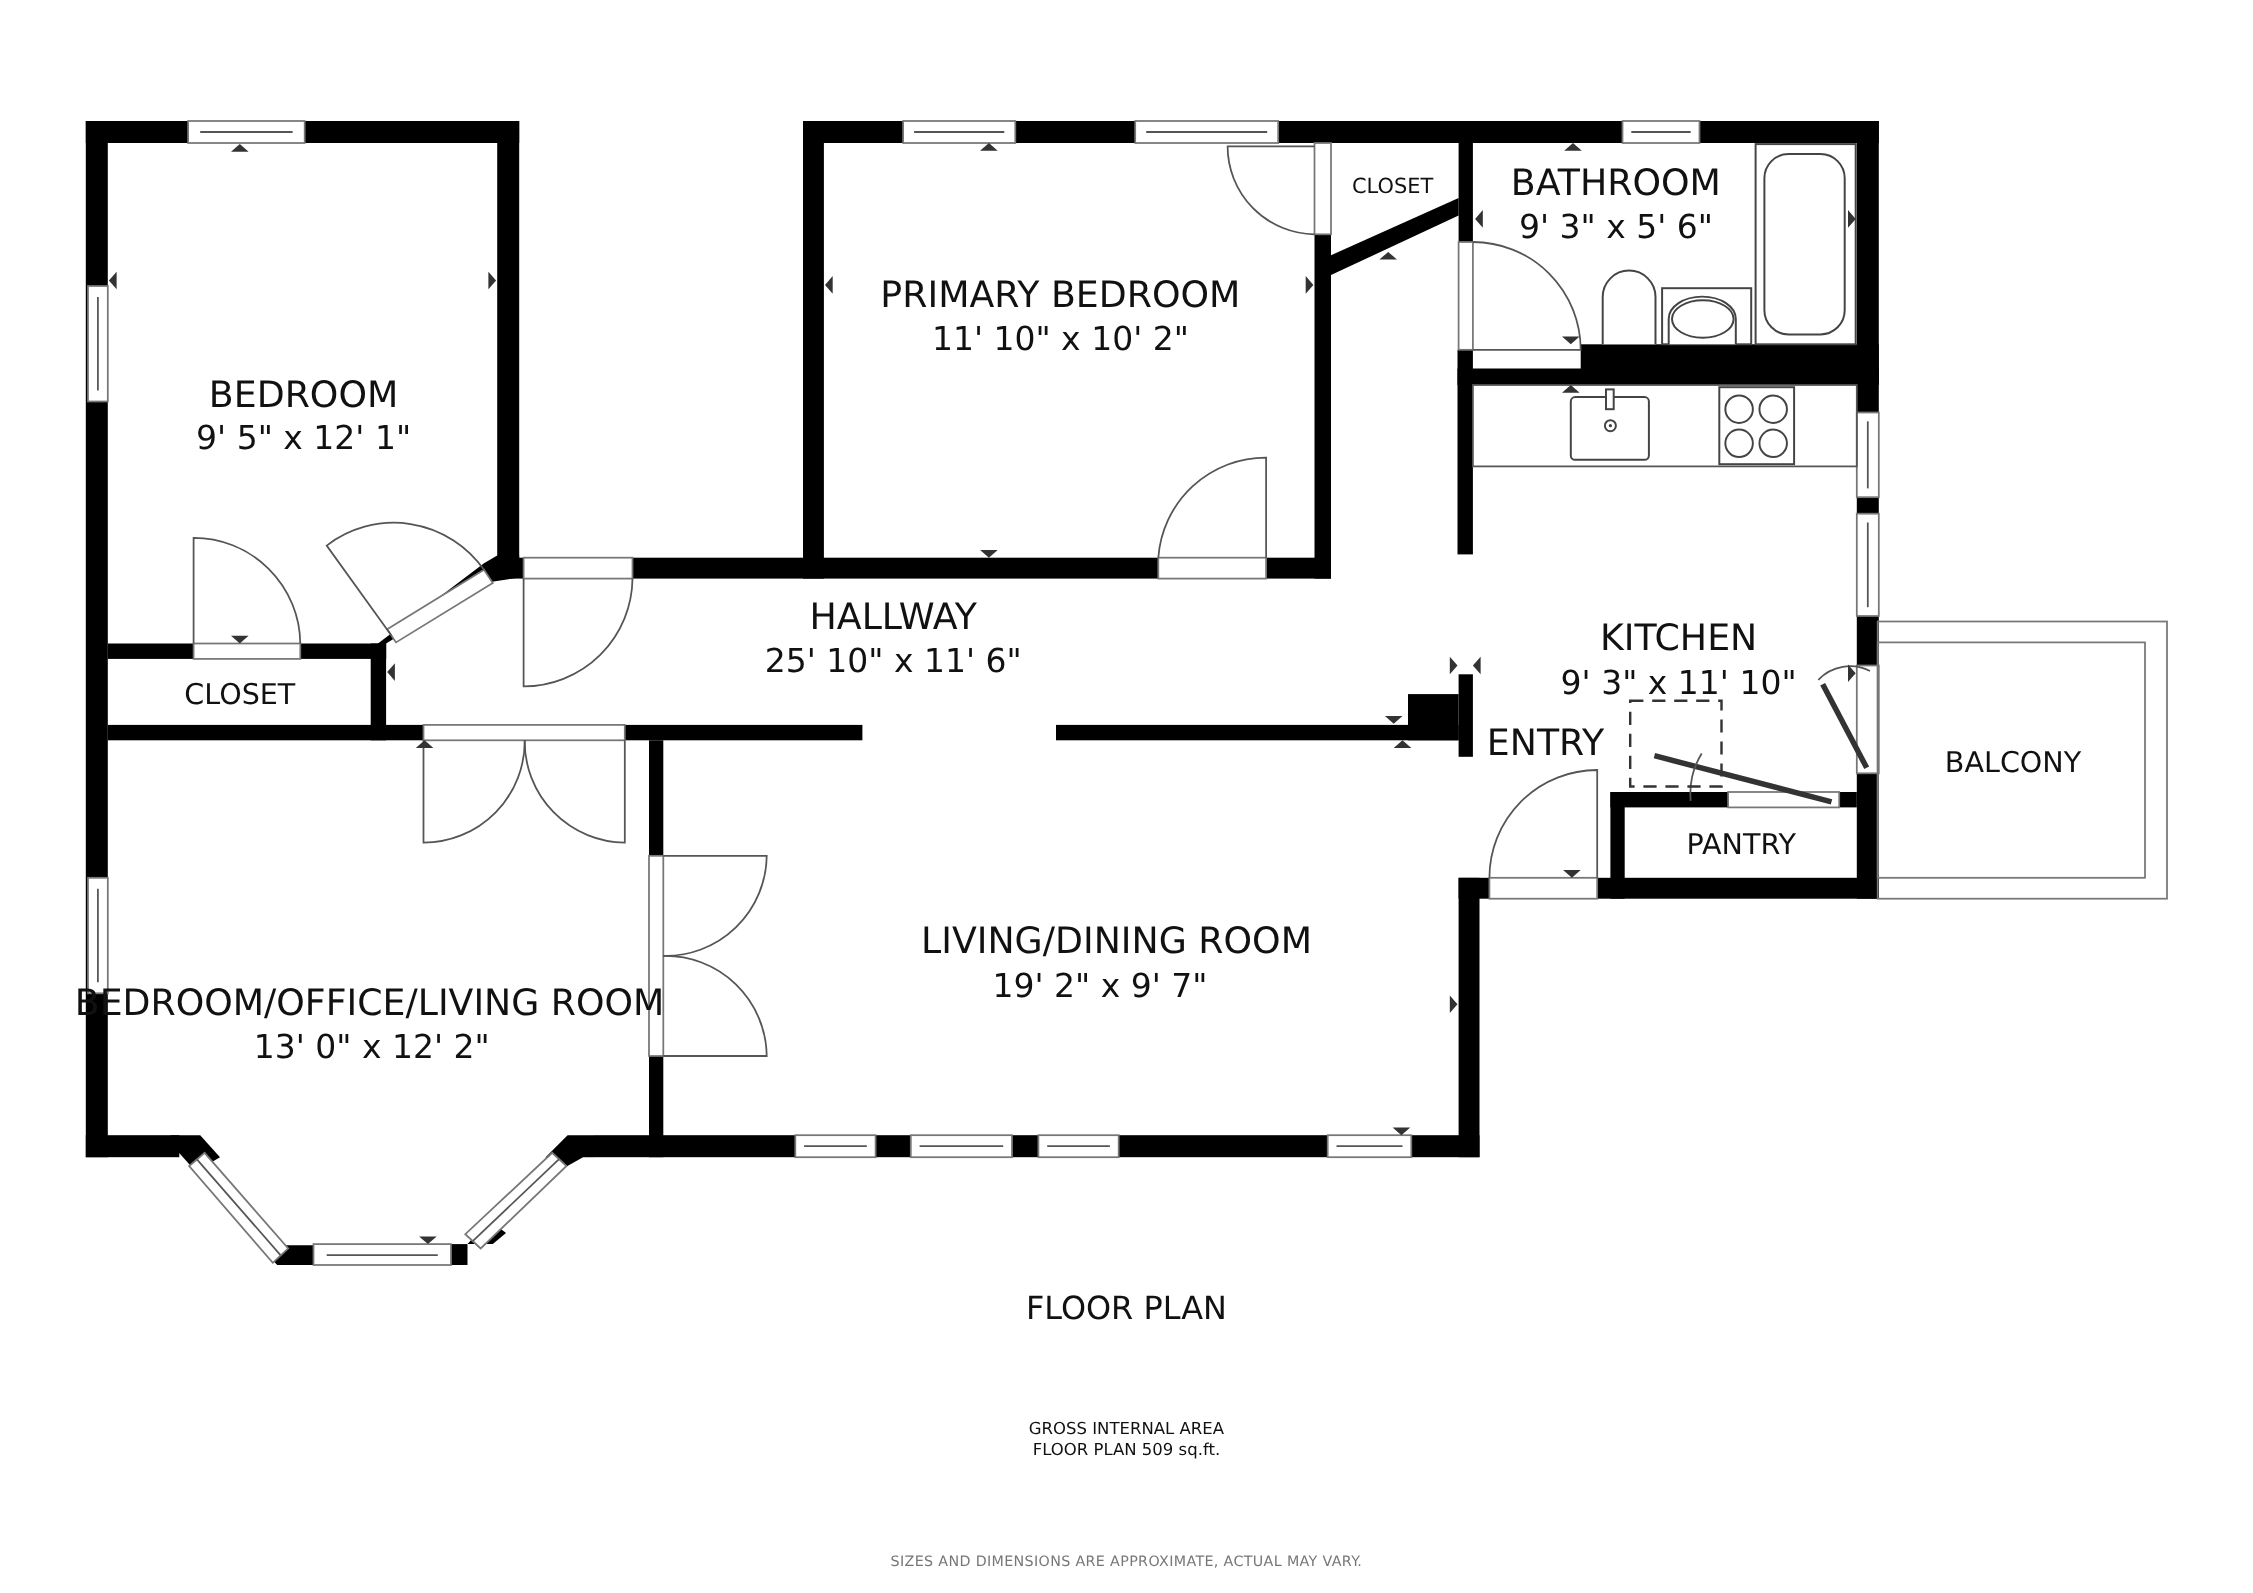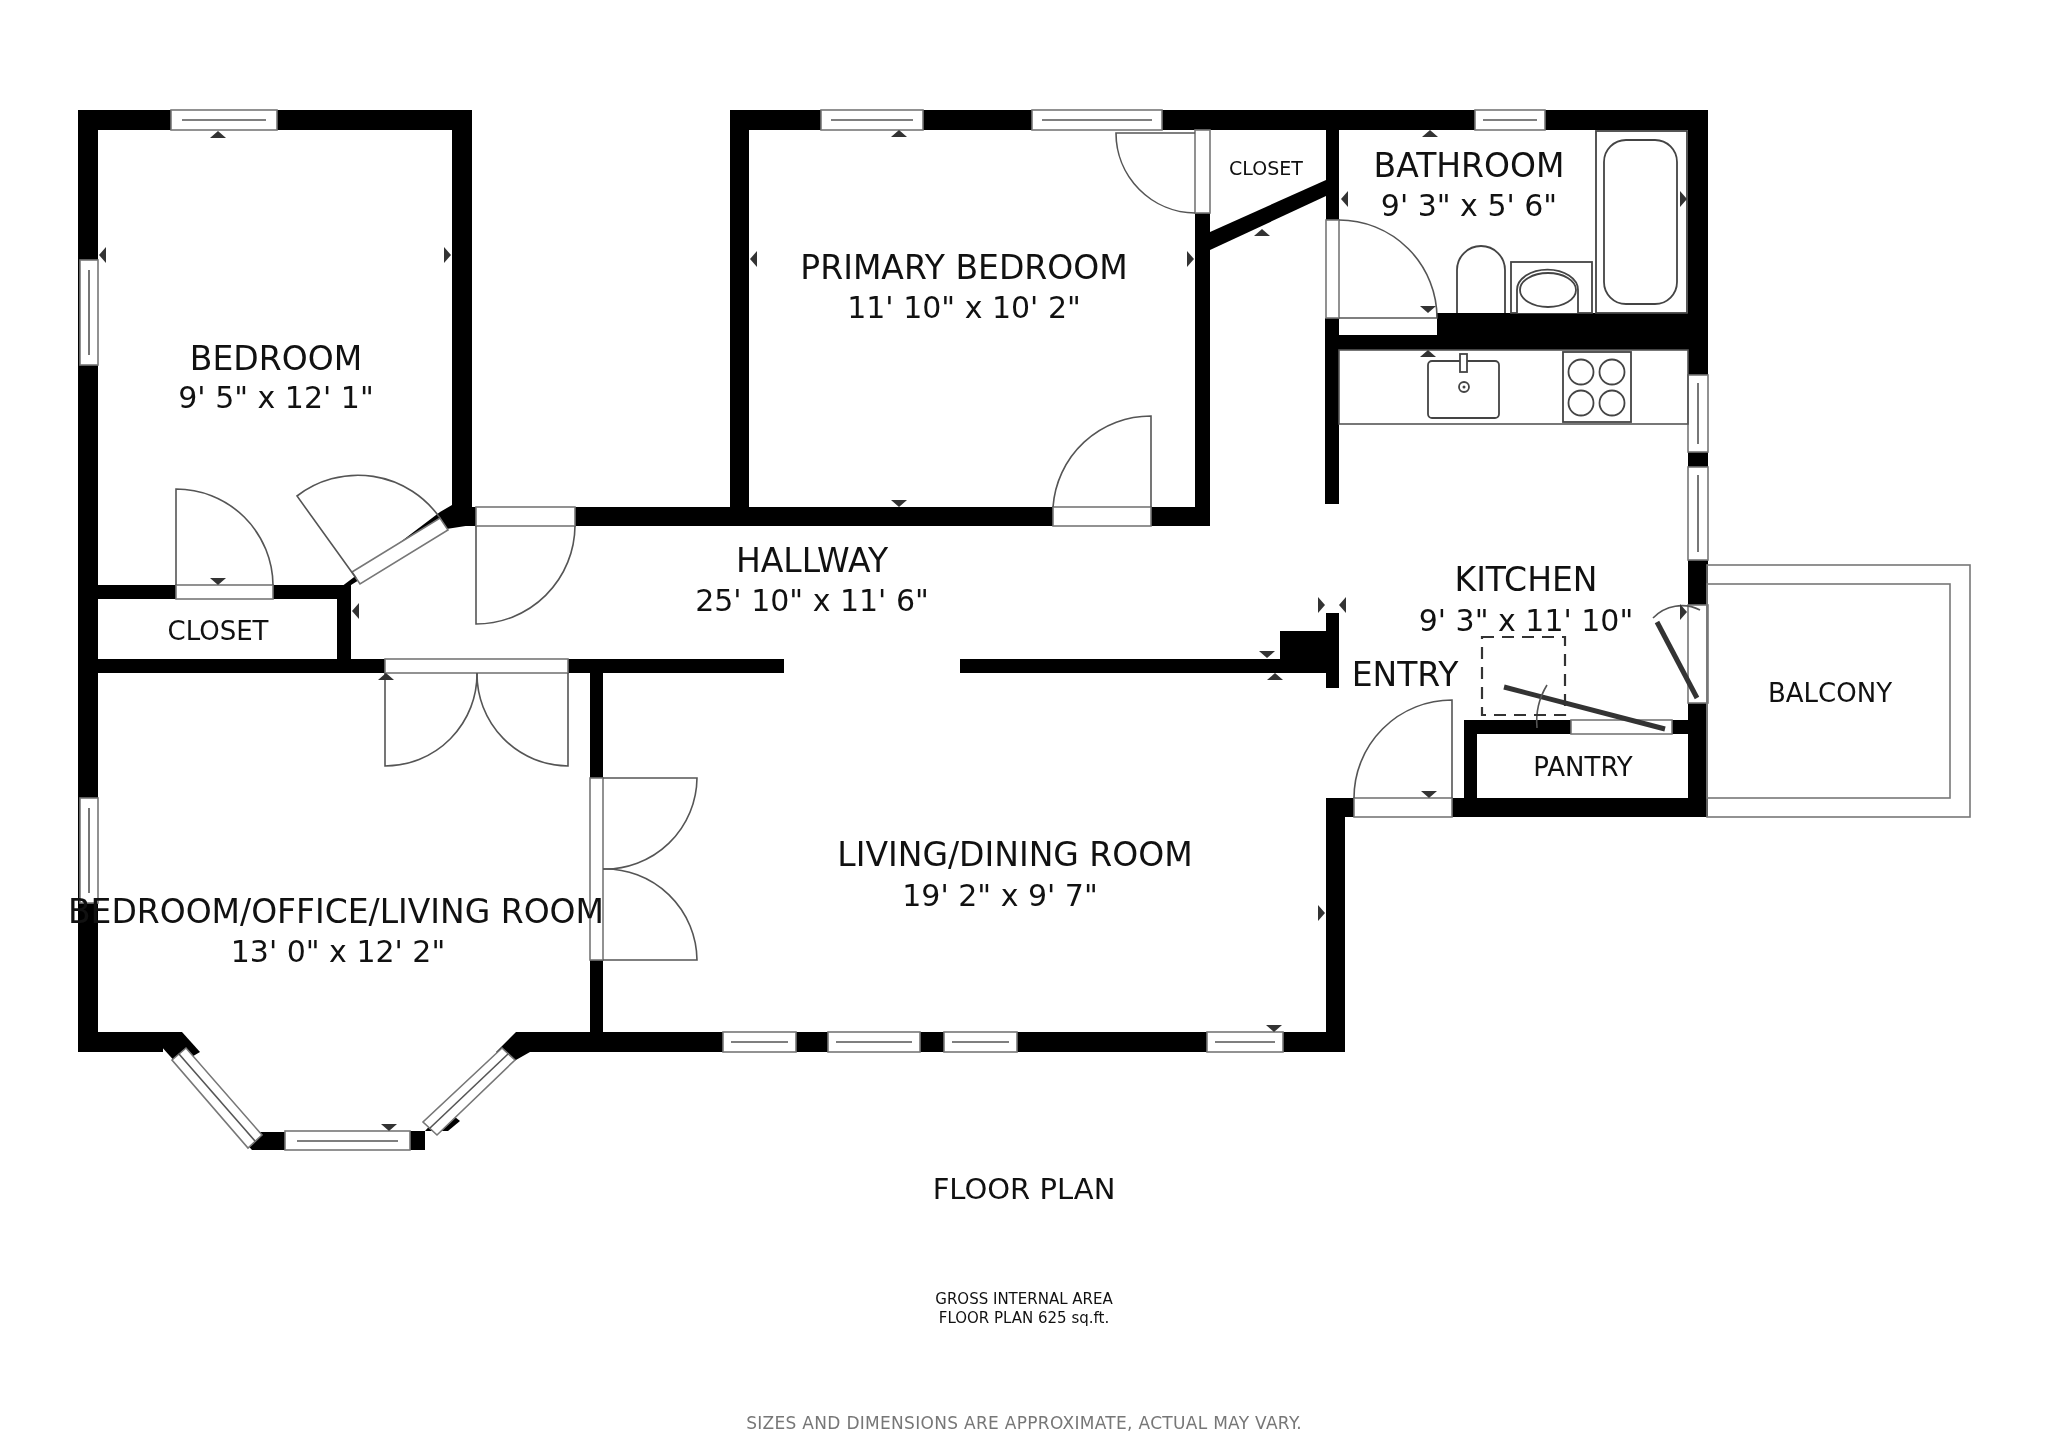--- a/index.html
+++ b/index.html
@@ -12,21 +12,21 @@
   .arrow { fill: #333; }
   .lbl { font-family: "DejaVu Sans", sans-serif; fill: #111; text-anchor: middle; }
   .room-name { font-size: 33px; }
   .room-dim { font-size: 30px; }
   .small-lbl { font-size: 26px; }
   .tiny-lbl { font-size: 19px; }
   .footer { position: absolute; left: 0; width: 2048px; text-align: center; color: #111; }
   .footer div { line-height: 19px; }
   #footer-title { top: 1172px; font-size: 29px; }
   #area-block { top: 1290px; font-size: 15px; }
-  #disclaimer { top: 1413px; font-size: 17px; color: #777; letter-spacing: 0.3px; }
+  #disclaimer { top: 1413px; font-size: 13px; color: #777; letter-spacing: 0.3px; }
 </style>
 </head>
 <body>
 
 <svg id="plan" viewBox="0 0 2048 1448" xmlns="http://www.w3.org/2000/svg">
 
   <g>
 
     <rect class="wall" x="78" y="110" width="394" height="20"></rect>
     <rect class="wall" x="78" y="110" width="20" height="942"></rect>
@@ -244,16 +244,16 @@
 
     <text class="lbl room-name" x="1015" y="866">LIVING/DINING ROOM</text>
     <text class="lbl room-dim" x="1000" y="906">19' 2" x 9' 7"</text>
   </g>
 </svg>
 
 <div class="footer" id="footer-title">FLOOR PLAN</div>
 
 <div class="footer" id="area-block">
   <div>GROSS INTERNAL AREA</div>
-  <div>FLOOR PLAN 625 sq.ft.</div>
+  <div>FLOOR PLAN 509 sq.ft.</div>
 </div>
 
 <div class="footer" id="disclaimer">SIZES AND DIMENSIONS ARE APPROXIMATE, ACTUAL MAY VARY.</div>
 
 </body></html>

